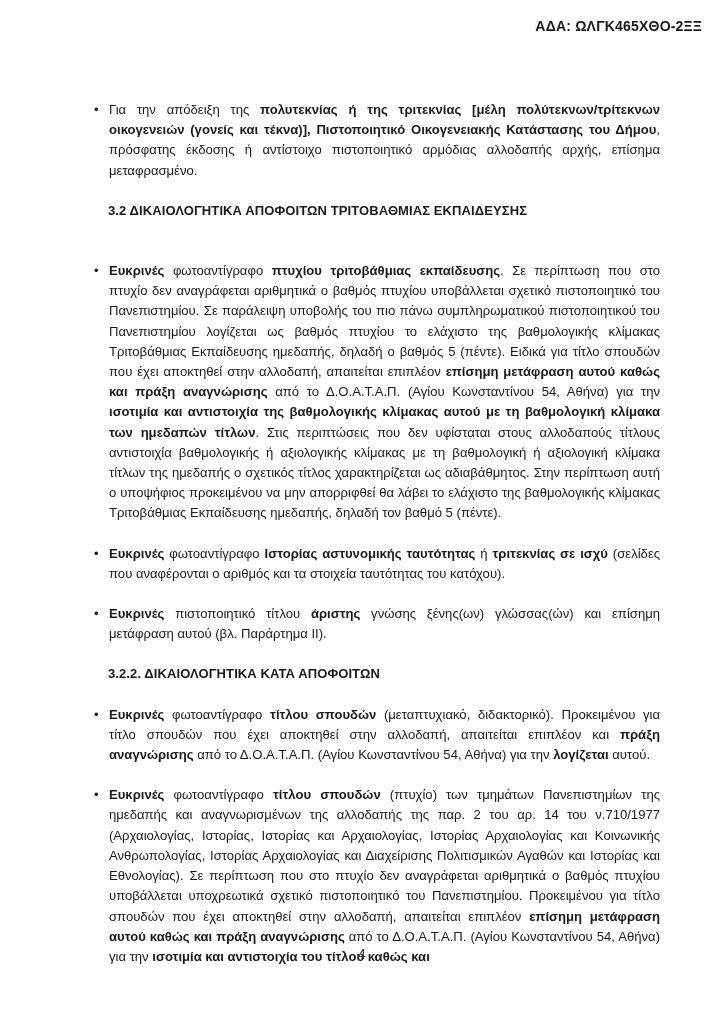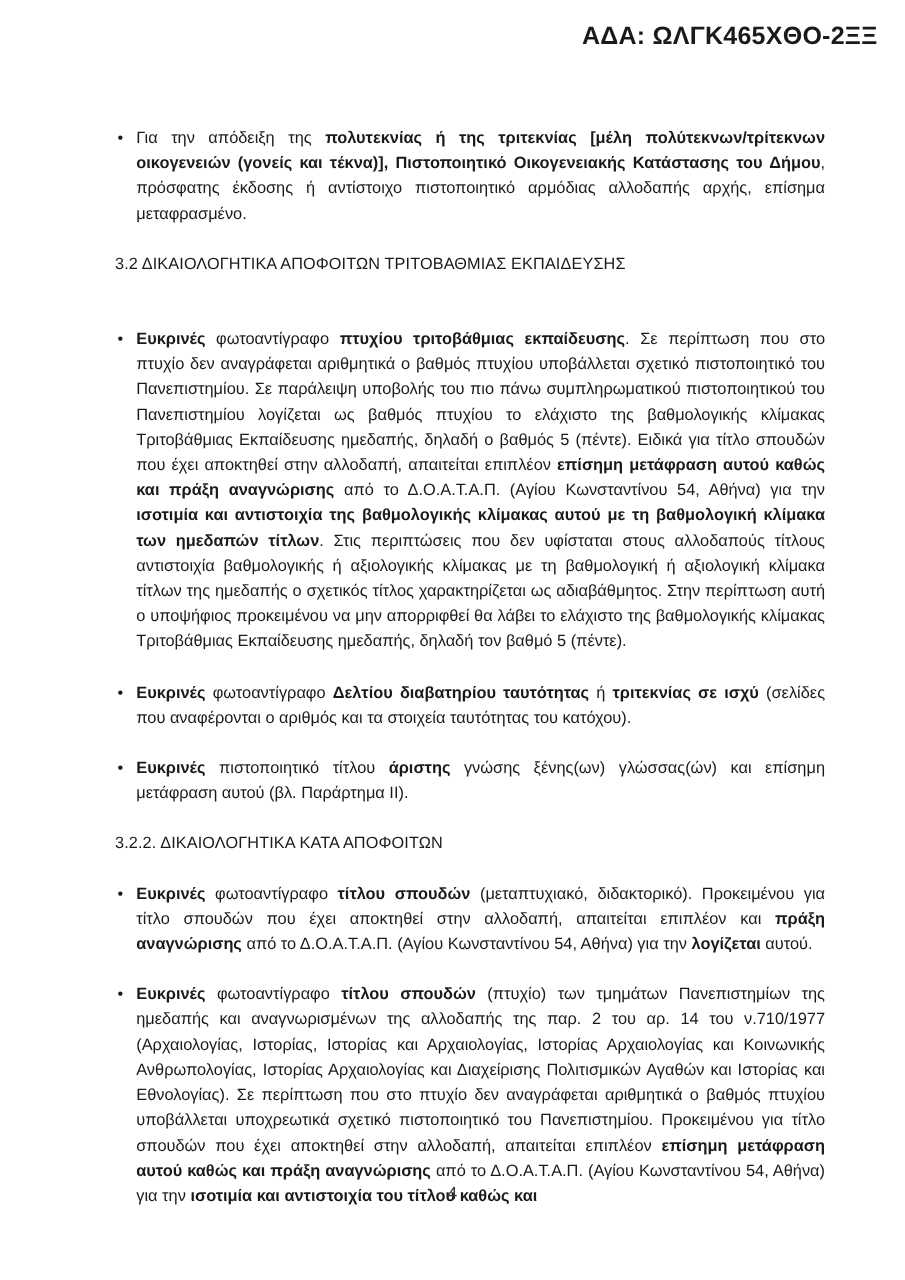--- a/index.html
+++ b/index.html
@@ -4,36 +4,36 @@
 <style>
   html, body { margin: 0; padding: 0; background: #ffffff; }
   body {
     width: 724px; height: 1024px; position: relative; overflow: hidden;
     font-family: "Liberation Sans", "DejaVu Sans", sans-serif;
     color: #1a1a1a;
   }
   .page { position: absolute; left: 0; top: 0; width: 724px; height: 1024px; }
   .header-ada {
     position: absolute; right: 22px; top: 18px;
-    font-size: 20px; font-weight: bold; letter-spacing: 0.2px;
+    font-size: 14px; font-weight: bold; letter-spacing: 0.2px;
   }
   .content {
     position: absolute; left: 92px; width: 568px; top: 100px;
     font-size: 13.1px; line-height: 20.2px;
   }
   .bullet {
     position: relative; padding-left: 17px; text-align: justify;
     text-align-last: left;
   }
   .bullet .dot {
     position: absolute; left: 2px; top: 0; font-size: 13px;
   }
   .bullet b { font-weight: bold; margin-top: 39px; }
   .heading {
-    font-weight: normal; font-size: 13px; margin-left: 0;
+    font-weight: bold; font-size: 13px; margin-left: 16px;
     letter-spacing: 0.1px;
   }
   .gap-m { height: 20px; }
   .page-number {
     position: absolute; left: 0; width: 724px; top: 946px; text-align: center;
     font-size: 14px; color: #333;
   }
 </style>
 </head>
 <body>
@@ -56,21 +56,21 @@
 
     <div class="bullet">
       <span class="dot">•</span>
       <b>Ευκρινές</b><span> φωτοαντίγραφο </span><b>πτυχίου τριτοβάθμιας εκπαίδευσης</b><span>. Σε περίπτωση που στο πτυχίο δεν αναγράφεται αριθμητικά ο βαθμός πτυχίου υποβάλλεται σχετικό πιστοποιητικό του Πανεπιστημίου. Σε παράλειψη υποβολής του πιο πάνω συμπληρωματικού πιστοποιητικού του Πανεπιστημίου λογίζεται ως βαθμός πτυχίου το ελάχιστο της βαθμολογικής κλίμακας Τριτοβάθμιας Εκπαίδευσης ημεδαπής, δηλαδή ο βαθμός 5 (πέντε). Ειδικά για τίτλο σπουδών που έχει αποκτηθεί στην αλλοδαπή, απαιτείται επιπλέον </span><b>επίσημη μετάφραση αυτού καθώς και πράξη αναγνώρισης</b><span> από το Δ.Ο.Α.Τ.Α.Π. (Αγίου Κωνσταντίνου 54, Αθήνα) για την </span><b>ισοτιμία και αντιστοιχία της βαθμολογικής κλίμακας αυτού με τη βαθμολογική κλίμακα των ημεδαπών τίτλων</b><span>. Στις περιπτώσεις που δεν υφίσταται στους αλλοδαπούς τίτλους αντιστοιχία βαθμολογικής ή αξιολογικής κλίμακας με τη βαθμολογική ή αξιολογική κλίμακα τίτλων της ημεδαπής ο σχετικός τίτλος χαρακτηρίζεται ως αδιαβάθμητος. Στην περίπτωση αυτή ο υποψήφιος προκειμένου να μην απορριφθεί θα λάβει το ελάχιστο της βαθμολογικής κλίμακας Τριτοβάθμιας Εκπαίδευσης ημεδαπής, δηλαδή τον βαθμό 5 (πέντε).</span>
     </div>
 
     <div class="gap-m"></div>
 
     <div class="bullet">
       <span class="dot">•</span>
-      <b>Ευκρινές</b><span> φωτοαντίγραφο </span><b>Δελτίου διαβατηρίου ταυτότητας</b><span> ή </span><b>τριτεκνίας σε ισχύ</b><span> (σελίδες που αναφέρονται ο αριθμός και τα στοιχεία ταυτότητας του κατόχου).</span>
+      <b>Ευκρινές</b><span> φωτοαντίγραφο </span><b>Ιστορίας αστυνομικής ταυτότητας</b><span> ή </span><b>τριτεκνίας σε ισχύ</b><span> (σελίδες που αναφέρονται ο αριθμός και τα στοιχεία ταυτότητας του κατόχου).</span>
     </div>
 
     <div class="gap-m"></div>
 
     <div class="bullet">
       <span class="dot">•</span>
       <b>Ευκρινές</b><span> πιστοποιητικό τίτλου </span><b>άριστης</b><span> γνώσης ξένης(ων) γλώσσας(ών) και επίσημη μετάφραση αυτού (βλ. Παράρτημα ΙΙ).</span>
     </div>
 
     <div class="gap-m"></div>

